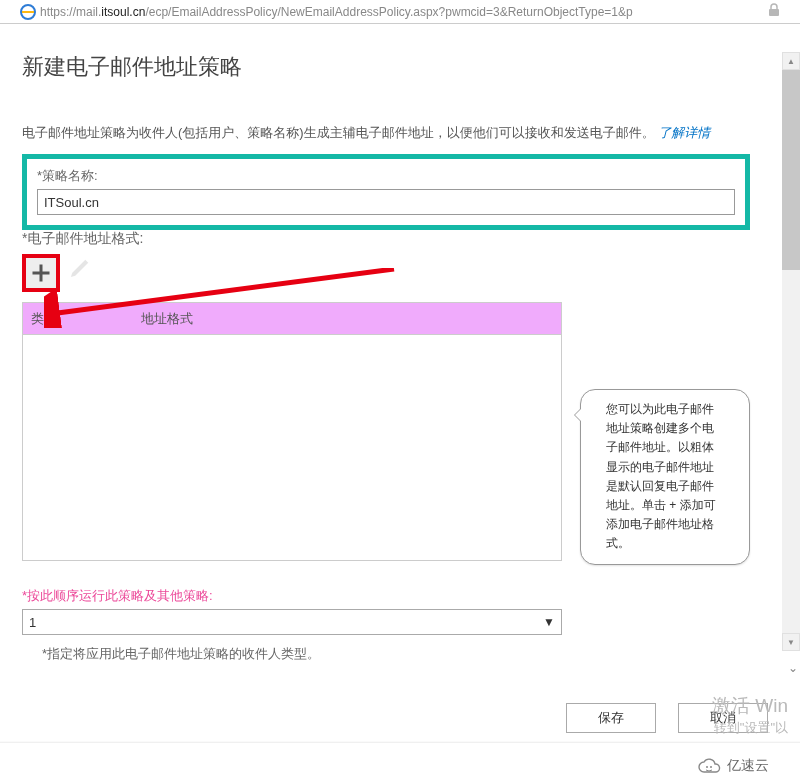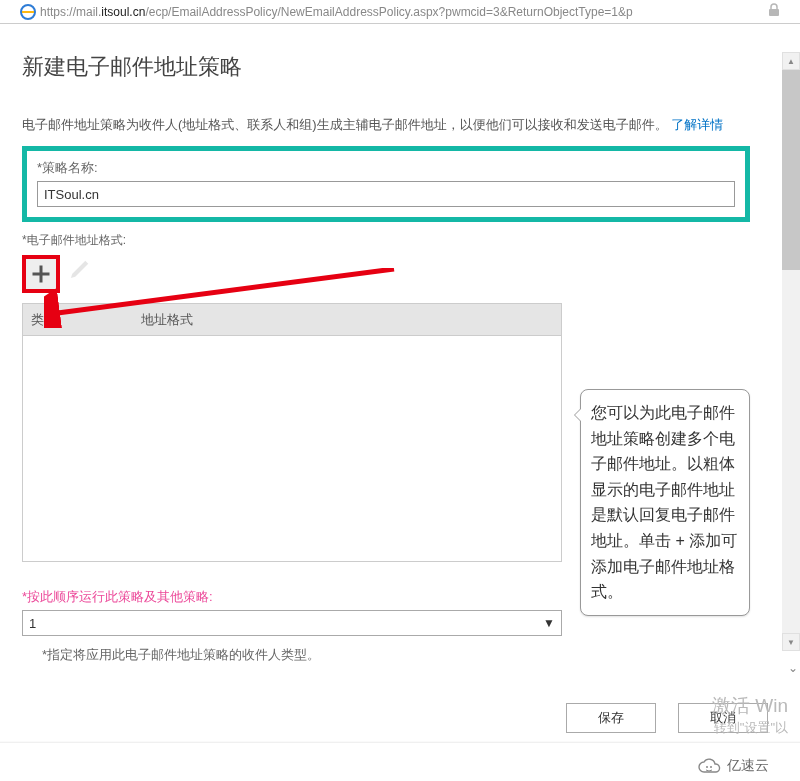--- a/index.html
+++ b/index.html
@@ -7,62 +7,62 @@
     
     
     .url-bar { display: flex; align-items: center; height: 24px; border-bottom: 1px solid #ccc; padding: 0 20px; background: #fff; }
     .ie-icon { width: 16px; height: 16px; margin-right: 4px; flex-shrink: 0; }
     .url-text { flex: 1; color: #888; font-size: 12px; white-space: nowrap; overflow: hidden; font-family: Arial, sans-serif; }
     .url-text .dark { color: #222; }
     .lock-icon { margin-left: 6px; opacity: 0.6; }
     
     
     .panel { position: relative; padding: 28px 22px 0 22px; height: calc(100% - 24px); }
-    .page-title { font-size: 22px; font-weight: 300; color: #444; margin-bottom: 32px; }
+    .page-title { font-size: 22px; font-weight: 300; color: #444; margin-bottom: 40px; }
     
     .scroll-area { position: absolute; right: 0; top: 28px; bottom: 130px; width: 18px; }
     .scrollbar-track { width: 18px; height: 100%; background: #f1f1f1; position: relative; }
     .scrollbar-up { position:absolute; top:0; left:0; width:18px; height:18px; background:#f1f1f1; display:flex; align-items:center; justify-content:center; font-size:8px; color:#888; border:1px solid #e0e0e0; }
     .scrollbar-down { position:absolute; bottom:0; left:0; width:18px; height:18px; background:#f1f1f1; display:flex; align-items:center; justify-content:center; font-size:8px; color:#888; border:1px solid #e0e0e0;}
     .scrollbar-thumb { position:absolute; top:18px; left:0; width:18px; height:200px; background:#c7c7c7; }
     
     .chevron-bottom { position:absolute; right:2px; bottom:106px; font-size:12px; color:#888; }
     
     .content { padding-right: 28px; }
     .desc { font-size: 13px; color: #555; line-height: 1.7; margin-bottom: 10px; }
-    .desc a.link { color: #0072c6; text-decoration: none; }
+    .desc a.link { color: #0072c6; text-decoration: none; font-style: italic; }
     
     
     .hl-box1 { border: 5px solid #14b8a6; padding: 8px 10px 10px 10px; margin-top: 4px; }
     .field-label { font-size: 13px; color: #666; margin-bottom: 4px; }
     .policy-input { width: 100%; height: 26px; padding: 2px 6px; border: 1px solid #999; font-size: 13px; color: #333; background: #fff; }
     
-    .field-label2 { font-size: 12px; color: #666; margin-top: 10px; margin-bottom: 6px; }
+    .field-label2 { font-size: 14px; color: #666; margin-top: 0; margin-bottom: 6px; }
     
     .toolbar-row { margin-top: 4px; }
     .hl-box2 { border: 4px solid #e60012; display: inline-block; padding: 0; }
     .add-btn { width: 30px; height: 30px; display:inline-flex; align-items:center; justify-content:center; background:#eee; cursor:pointer; }
     .add-btn svg { width: 18px; height: 18px; }
     .edit-btn { width: 26px; height: 26px; display:inline-flex; vertical-align: top; margin-left: 4px; opacity: 0.25; }
     
     
     .tbl { border: 1px solid #ccc; margin-top: 10px; width: 540px; }
-    .tbl-head { display:flex; border-bottom:1px solid #ccc; background:#e5e5e5; height: 32px; align-items:center; }
+    .tbl-head { display:flex; border-bottom:1px solid #ccc; background:#f0abfc; height: 32px; align-items:center; }
     .th-type { width: 110px; padding-left: 8px; color:#555; font-size:13px; }
     .th-format { flex:1; padding-left: 8px; color:#555; font-size:13px; }
     .tbl-body { height: 225px; background:#fff; }
     
     .order-label { font-size:13px; color:#ec4899; margin-top: 26px; margin-bottom: 4px; }
     .order-select { width: 540px; height: 26px; border:1px solid #aaa; padding:0 6px; font-size:13px; background:#fff; position:relative; display:flex; align-items:center; justify-content:space-between; }
     .order-select .caret { font-size: 12px; color:#333; }
     
     .recip-label { font-size:13px; color:#666; margin-top: 10px; margin-left: 20px; }
     
     
-    .tip { position:absolute; left:580px; top:365px; width:170px; background:#fff; border:1px solid #999; border-radius:8px; padding:10px 10px; font-size:16px; color:#333; line-height:1.6; box-shadow:0 1px 2px rgba(0,0,0,0.12); }
+    .tip { position:absolute; left:580px; top:365px; width:170px; background:#fff; border:1px solid #999; border-radius:15px; padding:10px 25px; font-size:12px; color:#333; line-height:1.6; box-shadow:0 1px 2px rgba(0,0,0,0.12); }
     .tip::before { content:""; position:absolute; left:-7px; top:18px; width:0; height:0; border-top:7px solid transparent; border-bottom:7px solid transparent; border-right:7px solid #999; }
     .tip::after { content:""; position:absolute; left:-6px; top:18px; width:0; height:0; border-top:7px solid transparent; border-bottom:7px solid transparent; border-right:7px solid #fff; }
     
     
     .arrow-svg { position:absolute; left:44px; top:244px; pointer-events:none; }
     
     
     .footer { position:absolute; bottom: 48px; right: 32px; display:flex; gap: 22px; }
     .btn { width: 90px; height: 30px; border:1px solid #aaa; background:#fff; font-size:13px; color:#333; cursor:pointer; display:inline-flex; align-items:center; justify-content:center; }
     
@@ -96,21 +96,21 @@
       </svg>
   </span>
 </div>
 
 <div class="panel">
 
   <div class="page-title">新建电子邮件地址策略</div>
 
   <div class="content">
     <div class="desc">
-      <span>电子邮件地址策略为收件人(地址格式、联系人和组)生成主辅电子邮件地址，以便他们可以接收和发送电子邮件。</span>
+      <span>电子邮件地址策略为收件人(包括用户、策略名称)生成主辅电子邮件地址，以便他们可以接收和发送电子邮件。</span>
       <a href="#" class="link">了解详情</a>
     </div>
 
     <div class="hl-box1">
       <div class="field-label">*策略名称:</div>
       <input class="policy-input" type="text" value="ITSoul.cn" style="">
     </div>
 
     <div class="field-label2">*电子邮件地址格式:</div>
 

